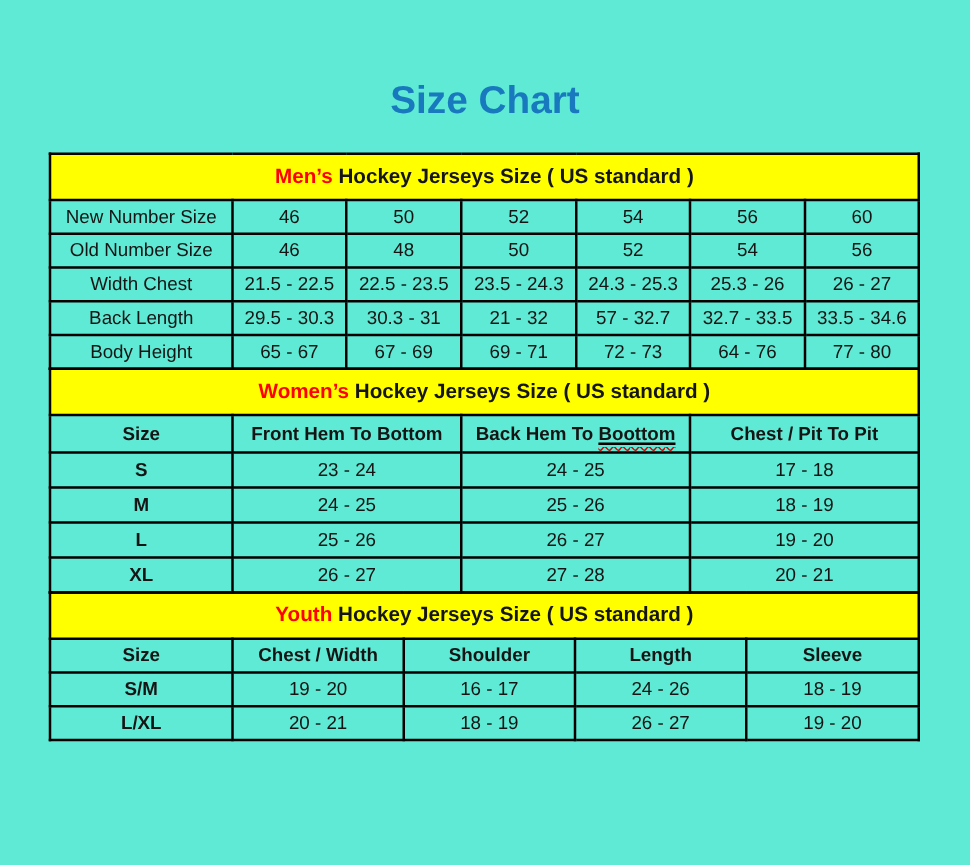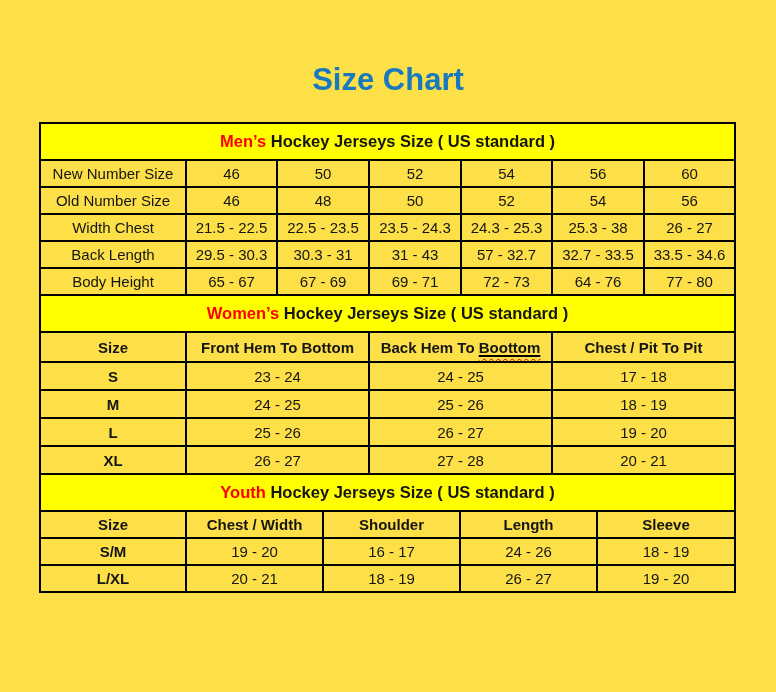--- a/index.html
+++ b/index.html
@@ -1,16 +1,16 @@
 <!DOCTYPE html>
 <html><head>
 <meta charset="utf-8">
 <style>
   html,body{margin:0;padding:0;background:#fff;}
-  .page{position:relative;width:776px;height:692px;background:#fde047;overflow:hidden;
+  .page{position:relative;width:776px;height:692px;background:#5eead4;overflow:hidden;
         font-family:"Liberation Sans",sans-serif;color:#111;}
   .title{position:absolute;top:62px;left:0;width:100%;margin:0;text-align:center;
          font-size:31px;font-weight:bold;color:#1879be;}
   .tables{position:absolute;left:39px;top:122px;width:560px;}
   table{border-collapse:collapse;width:695px;table-layout:fixed;}
   table + table{margin-top:-2px;padding-left:34px;}
   td{border:2px solid #000;text-align:center;vertical-align:middle;padding:0;
      font-size:15px;color:#151515;overflow:hidden;white-space:nowrap;}
   tr.band td{background:#ffff00;font-weight:bold;font-size:16.5px;height:35px;}
   .hl{color:#ff0000;}
@@ -66,28 +66,28 @@
         <td>52</td>
         <td>54</td>
         <td>56</td>
       </tr>
       <tr class="data">
         <td class="lbl">Width Chest</td>
         <td>21.5 - 22.5</td>
         <td>22.5 - 23.5</td>
         <td>23.5 - 24.3</td>
         <td>24.3 - 25.3</td>
-        <td>25.3 - 38</td>
+        <td>25.3 - 26</td>
         <td>26 - 27</td>
       </tr>
       <tr class="data">
         <td class="lbl">Back Length</td>
         <td>29.5 - 30.3</td>
         <td>30.3 - 31</td>
-        <td>31 - 43</td>
+        <td>21 - 32</td>
         <td>57 - 32.7</td>
         <td>32.7 - 33.5</td>
         <td>33.5 - 34.6</td>
       </tr>
       <tr class="data">
         <td class="lbl">Body Height</td>
         <td>65 - 67</td>
         <td>67 - 69</td>
         <td>69 - 71</td>
         <td>72 - 73</td>

